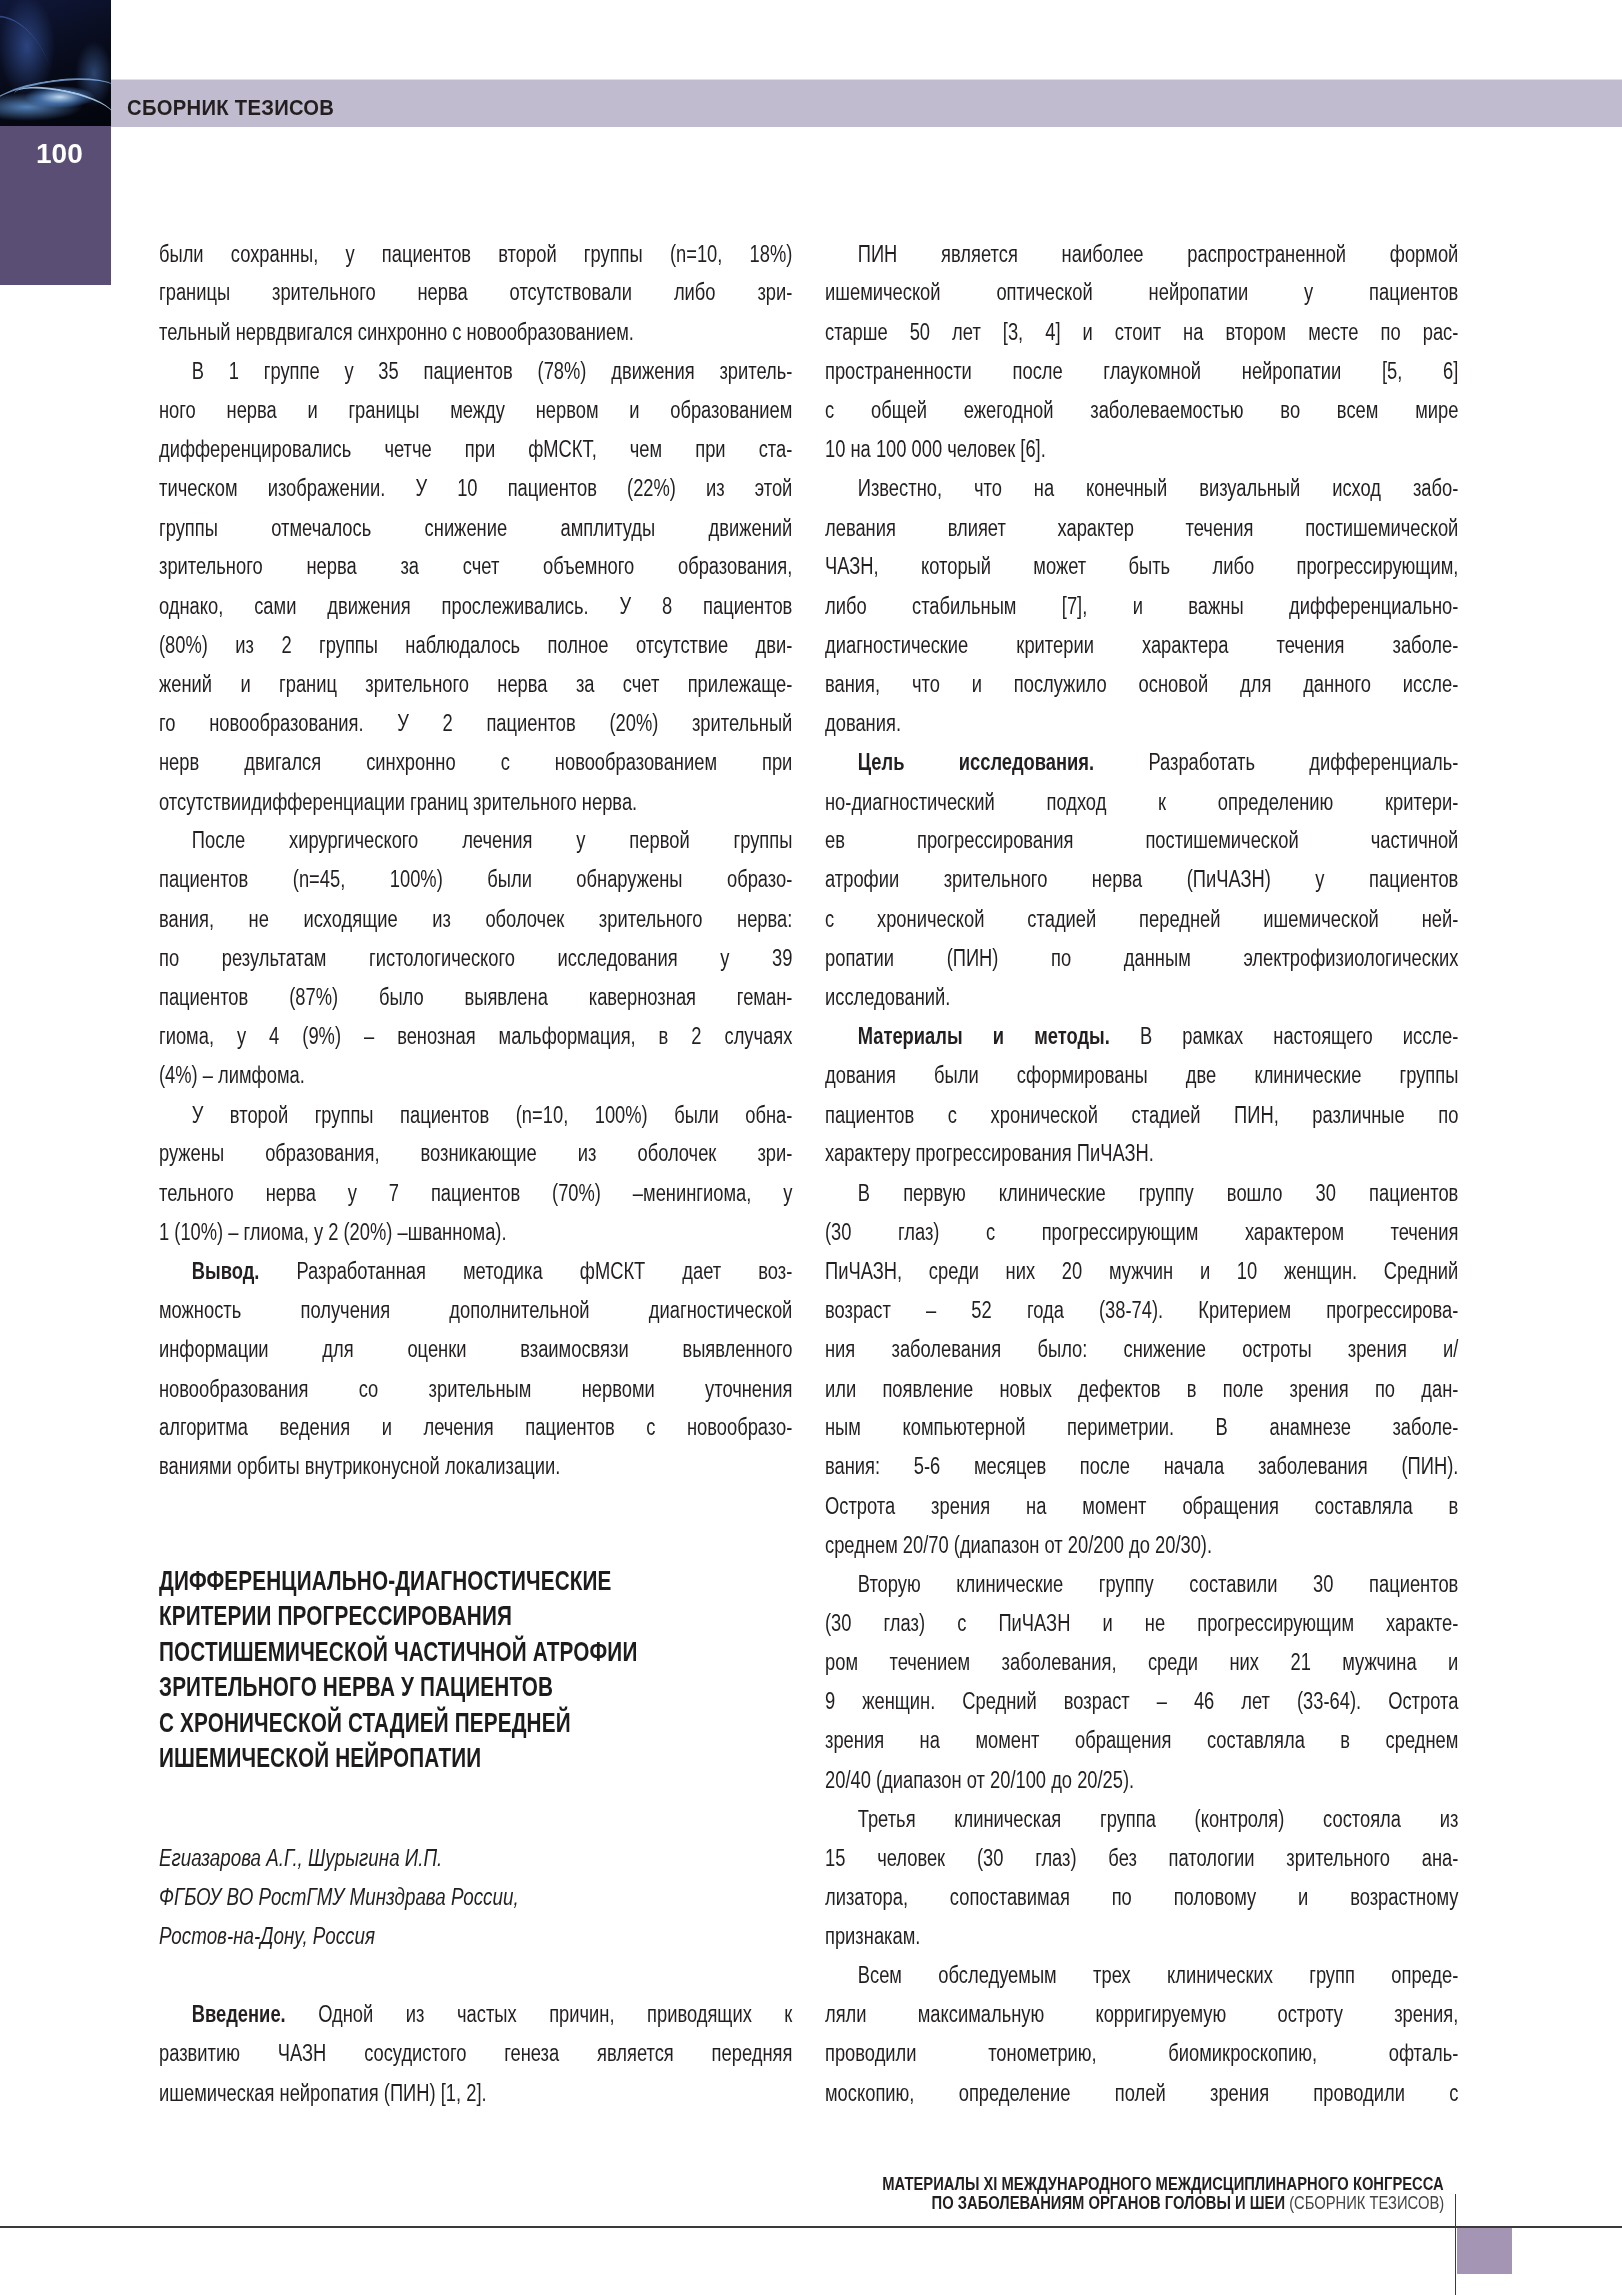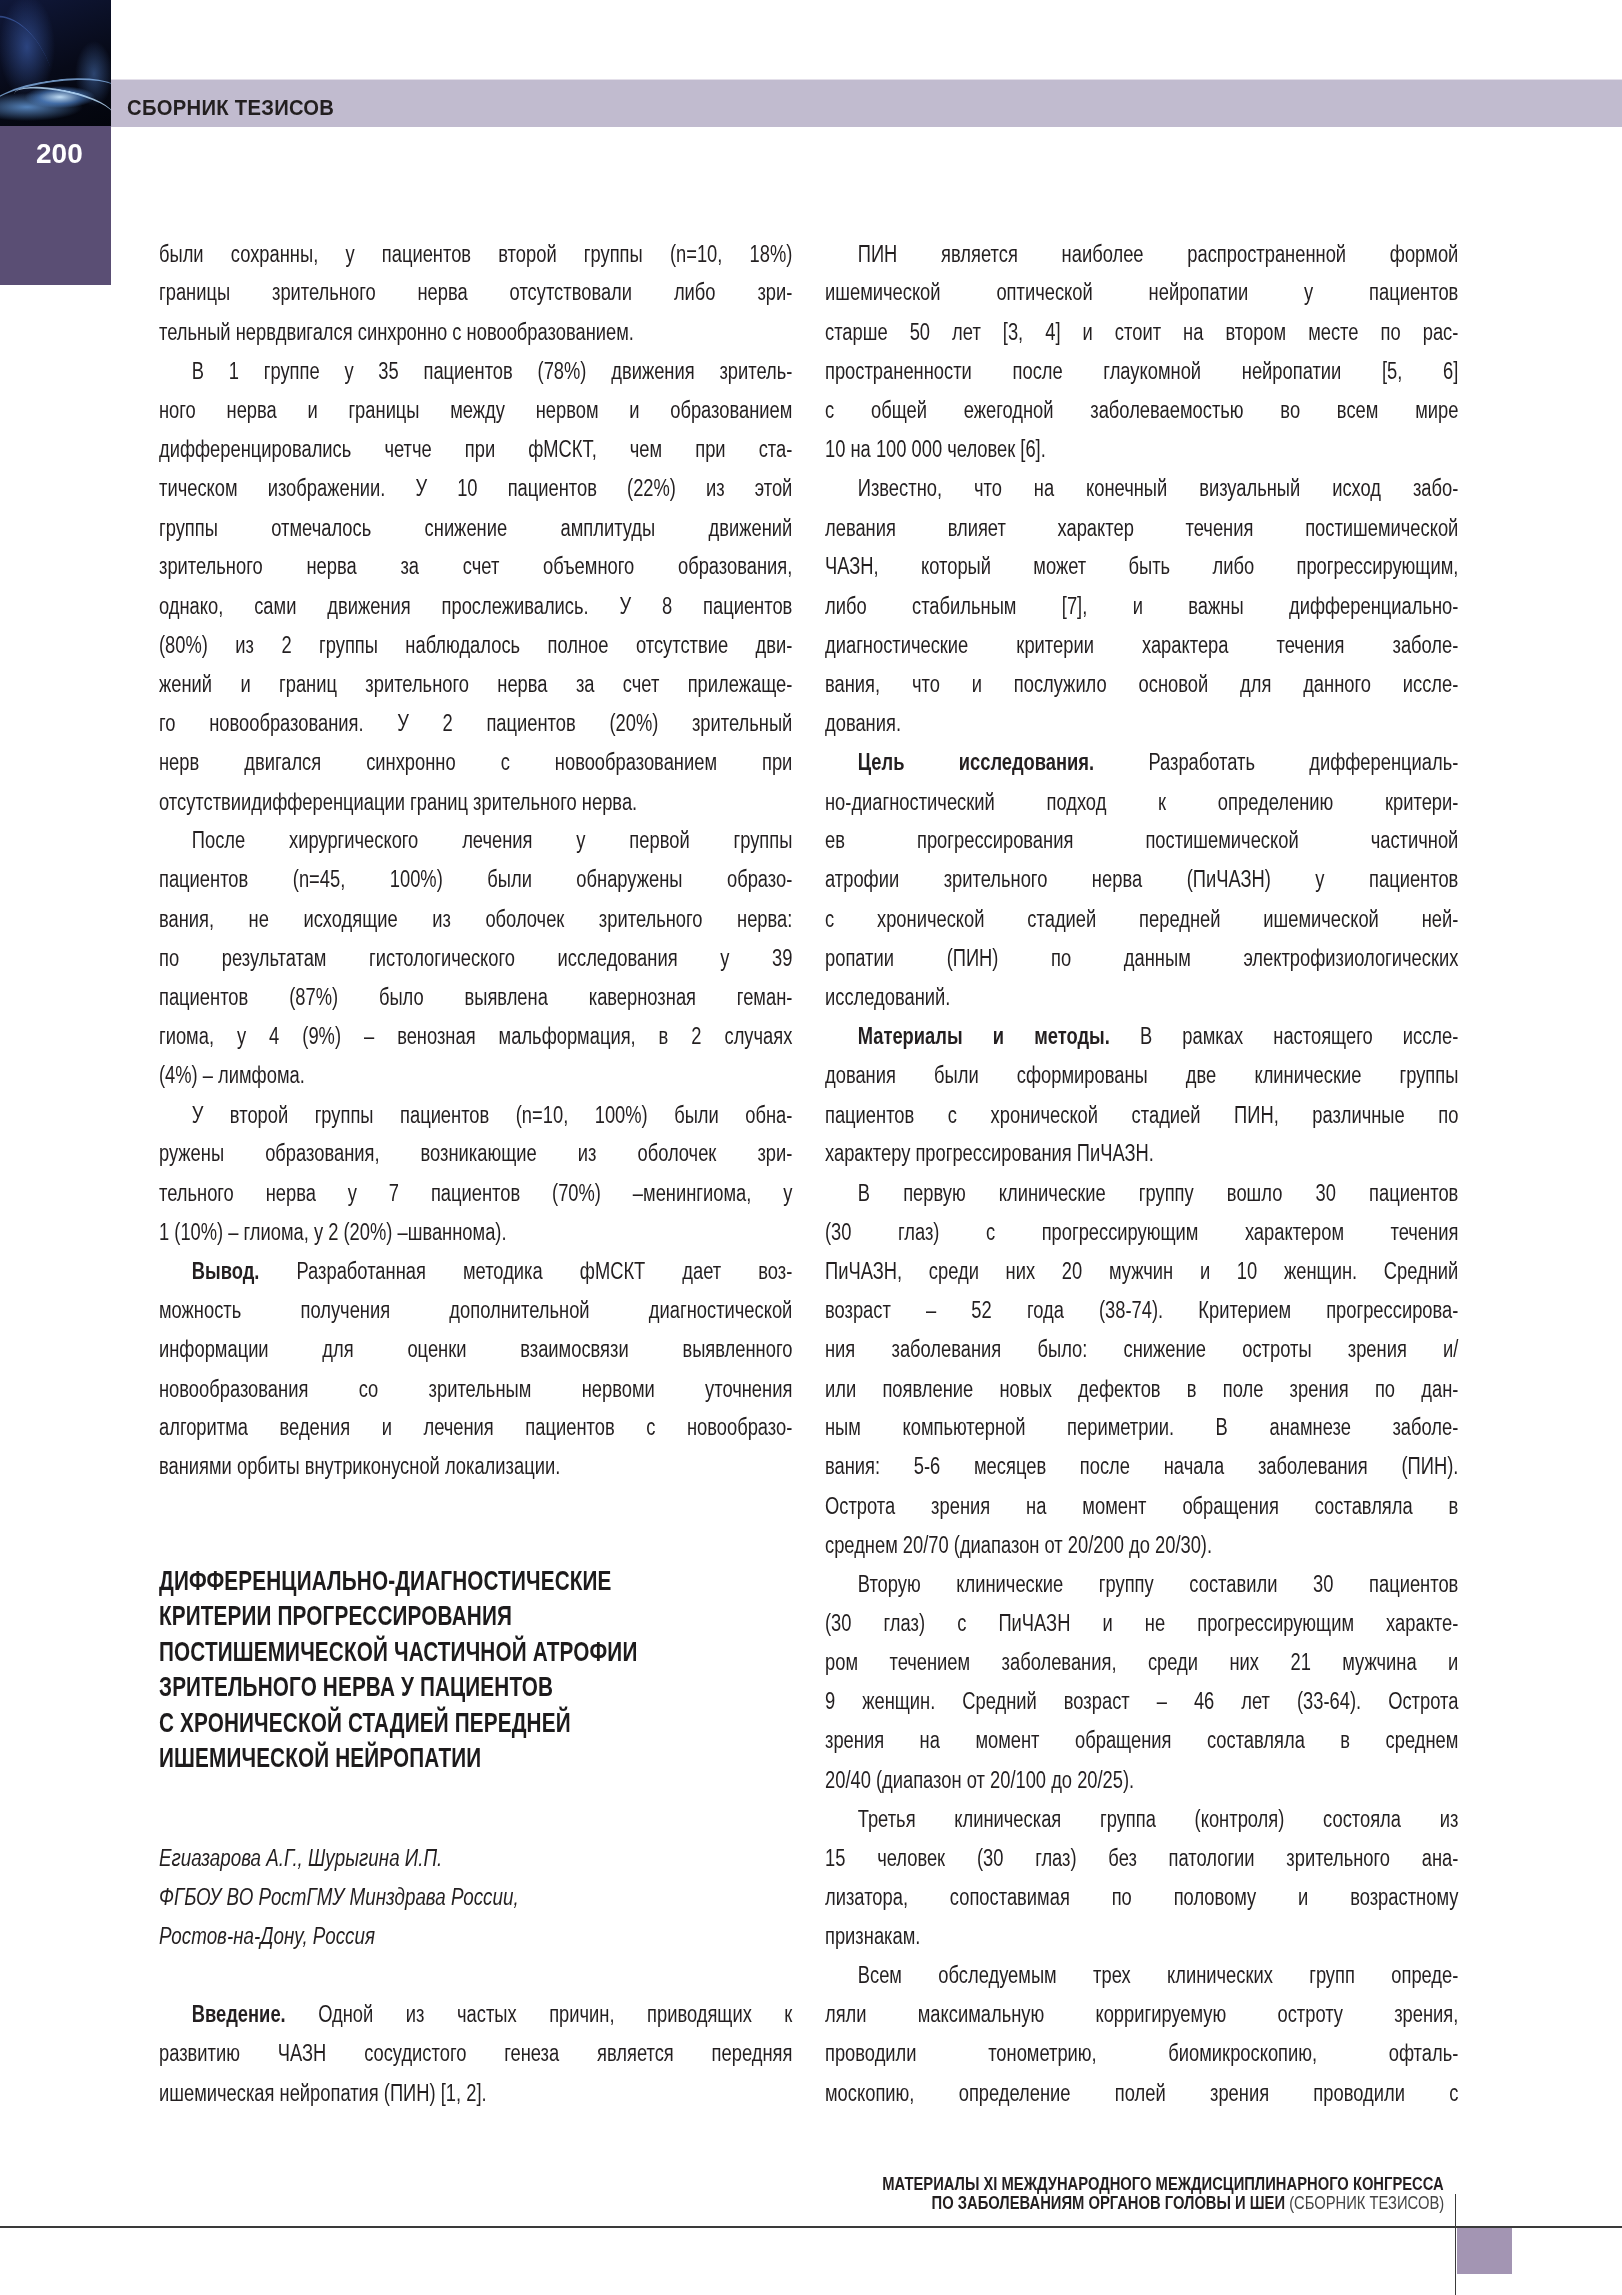--- a/index.html
+++ b/index.html
@@ -55,21 +55,21 @@
 
 <div class="photo">
   <div class="streak" style="left:-13.4px;top:80px;width:134px;height:40px;transform:rotate(-8deg);"></div>
   <div class="streak" style="left:13.4px;top:90px;width:101px;height:27px;transform:rotate(12deg);border-top-color:rgba(190,225,255,0.8);"></div>
   <div class="streak" style="left:-27px;top:13.4px;width:80px;height:134px;transform:rotate(-20deg);border-top-color:rgba(80,120,210,0.5);"></div>
 </div>
 <div class="header-band">
   <div class="header-title">СБОРНИК ТЕЗИСОВ</div>
 </div>
 <div class="page-block">
-  <div class="page-number">200</div>
+  <div class="page-number">100</div>
 </div>
 
 <div class="col col-left">
 
   <div class="line" style="top:241px">были сохранны, у пациентов второй группы (n=10, 18%)</div>
   <div class="line" style="top:279px">границы зрительного нерва отсутствовали либо зри-</div>
   <div class="line last" style="top:319px">тельный нервдвигался синхронно с новообразованием.</div>
 
   <div class="line indent" style="top:358px">В 1 группе у 35 пациентов (78%) движения зритель-</div>
   <div class="line" style="top:397px">ного нерва и границы между нервом и образованием</div>

